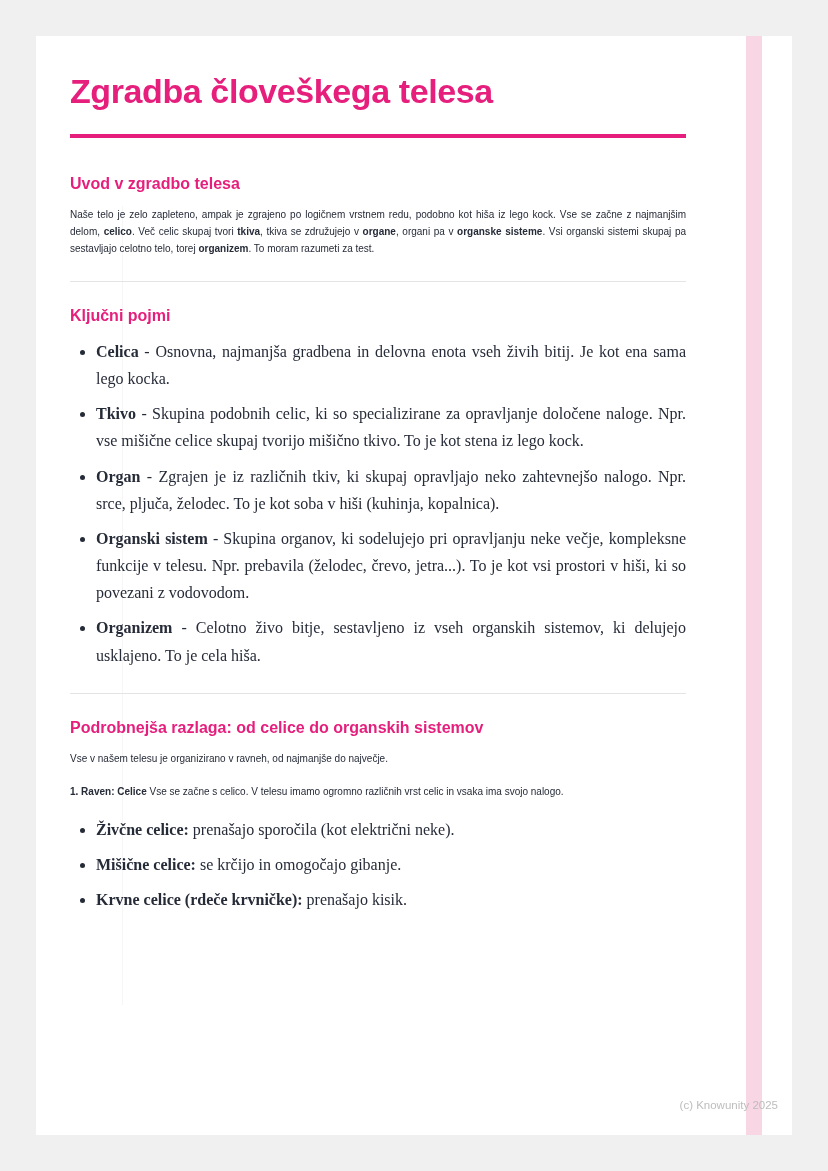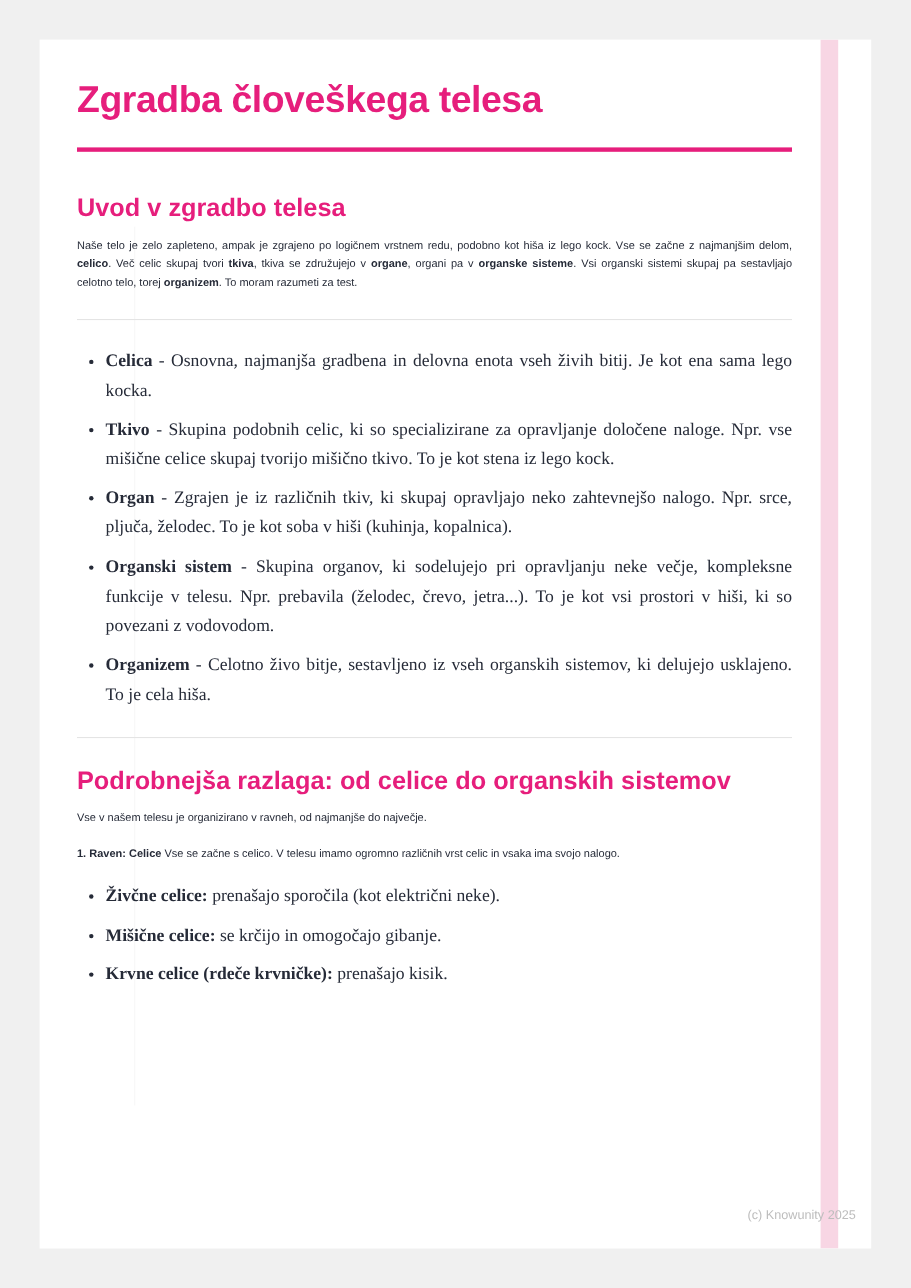--- a/index.html
+++ b/index.html
@@ -30,40 +30,40 @@
     z-index: 1;
   }
   .fold {
     position: absolute;
     left: 86px; top: 170px; bottom: 130px;
     width: 1px;
     background: rgba(0,0,0,0.035);
   }
   .content {
     position: relative;
-    padding: 35px 72px 0 34px;
+    padding: 35px 106px 0 34px;
     z-index: 0;
   }
   h1.doc-title {
     margin: 0 0 22px;
     font-size: 34px;
     line-height: 1.2;
     font-weight: 800;
     letter-spacing: -0.4px;
     color: #e61e7c;
   }
   .title-rule {
     border: none;
     height: 4px;
     background: #e61e7c;
     margin: 0 0 36px;
   }
   h2.section-heading {
     margin: 16px 0 12px;
-    font-size: 23px;
+    font-size: 16px;
     line-height: 1.25;
     font-weight: 700;
     color: #e61e7c;
   }
   p.body-text {
     margin: 0;
     font-size: 10px;
     line-height: 1.7;
     color: #262b38;
     text-align: justify;
@@ -110,20 +110,21 @@
       <hr class="title-rule">
 
       <section>
         <h2 class="section-heading">Uvod v zgradbo telesa</h2>
         <p class="body-text"><span>Naše telo je zelo zapleteno, ampak je zgrajeno po logičnem vrstnem redu, podobno kot hiša iz lego kock. Vse se začne z najmanjšim delom, </span><span class="b">celico</span><span>. Več celic skupaj tvori </span><span class="b">tkiva</span><span>, tkiva se združujejo v </span><span class="b">organe</span><span>, organi pa v </span><span class="b">organske sisteme</span><span>. Vsi organski sistemi skupaj pa sestavljajo celotno telo, torej </span><span class="b">organizem</span><span>. To moram razumeti za test.</span></p>
       </section>
 
       <hr class="divider">
 
       <section>
+        <h2 class="section-heading">Ključni pojmi</h2>
         <ul class="term-list">
           <li><span class="b">Celica</span><span> - Osnovna, najmanjša gradbena in delovna enota vseh živih bitij. Je kot ena sama lego kocka.</span></li>
           <li><span class="b">Tkivo</span><span> - Skupina podobnih celic, ki so specializirane za opravljanje določene naloge. Npr. vse mišične celice skupaj tvorijo mišično tkivo. To je kot stena iz lego kock.</span></li>
           <li><span class="b">Organ</span><span> - Zgrajen je iz različnih tkiv, ki skupaj opravljajo neko zahtevnejšo nalogo. Npr. srce, pljuča, želodec. To je kot soba v hiši (kuhinja, kopalnica).</span></li>
           <li><span class="b">Organski sistem</span><span> - Skupina organov, ki sodelujejo pri opravljanju neke večje, kompleksne funkcije v telesu. Npr. prebavila (želodec, črevo, jetra...). To je kot vsi prostori v hiši, ki so povezani z vodovodom.</span></li>
           <li><span class="b">Organizem</span><span> - Celotno živo bitje, sestavljeno iz vseh organskih sistemov, ki delujejo usklajeno. To je cela hiša.</span></li>
         </ul>
       </section>
 
       <hr class="divider">

